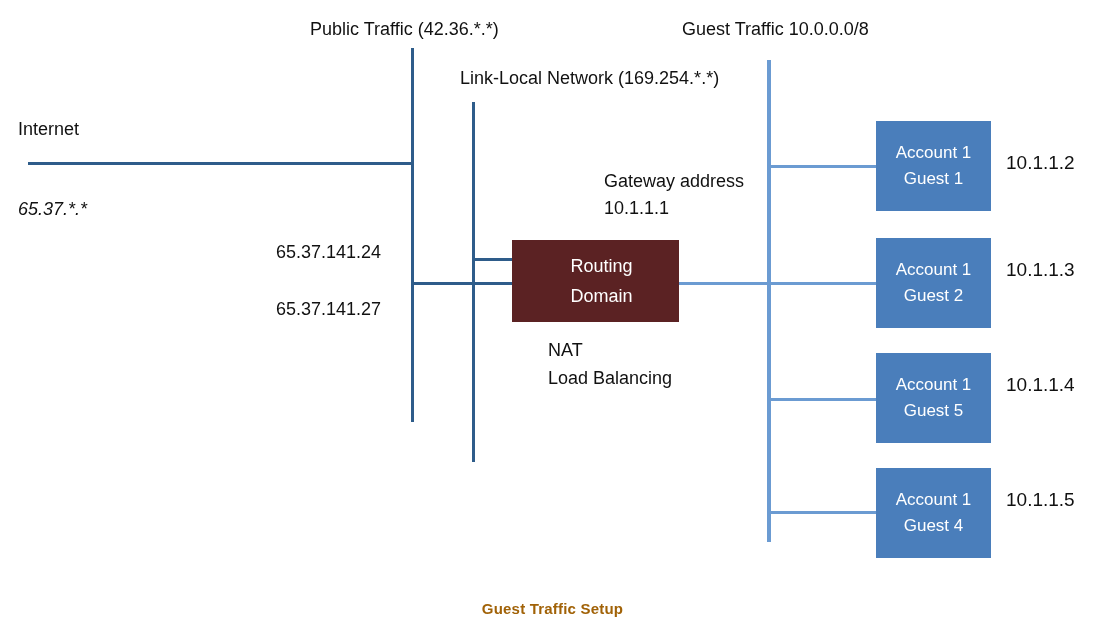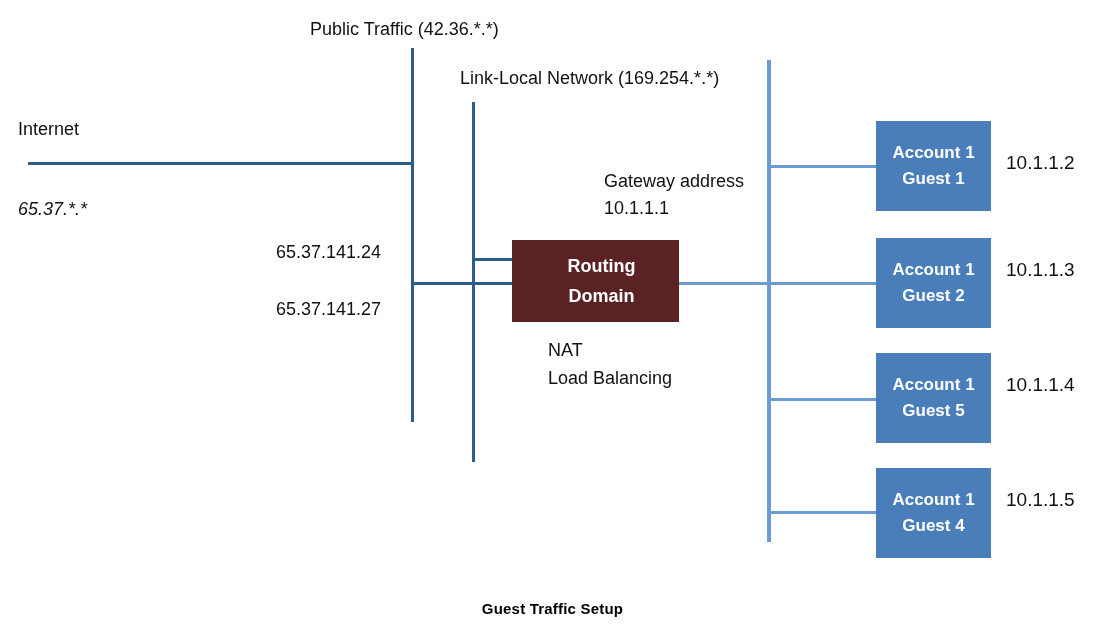--- a/index.html
+++ b/index.html
@@ -46,21 +46,20 @@
   .node-box {
     position: absolute;
     display: flex;
     flex-direction: column;
     align-items: center;
     justify-content: center;
     color: #ffffff;
     font-size: 17px;
     line-height: 26px;
     text-align: center;
-    font-weight: bold;
   }
   .node-box.guest {
     background: #4A7EBB;
     width: 115px;
     height: 90px;
   }
   .node-box.router {
     background: #5B2223;
     width: 155px;
     height: 82px;
@@ -73,33 +72,34 @@
     font-size: 19px;
     color: #111111;
     white-space: nowrap;
   }
   #caption {
     position: absolute;
     width: 100%;
     text-align: center;
     font-size: 15px;
     font-weight: bold;
-    color: #000000;
+    color: #a16207;
     letter-spacing: 0.2px;
   }
 </style>
 </head>
 <body>
 
 <div id="canvas">
 
   <div class="lbl" style="left:310px; top:17px;">Public Traffic (42.36.*.*)</div>
 
   <div class="lbl" style="left:460px; top:66px;">Link-Local Network (169.254.*.*)</div>
 
+  <div class="lbl" style="left:682px; top:17px;">Guest Traffic 10.0.0.0/8</div>
 
   <div class="vline" style="left:411px; top:48px; height:374px;"></div>
 
   <div class="vline" style="left:472px; top:102px; height:360px;"></div>
 
   <div class="vline light" style="left:767px; top:60px; height:482px;"></div>
 
   <div class="lbl" style="left:18px; top:117px;">Internet</div>
 
   <div class="hline" style="left:28px; top:162px; width:386px;"></div>

